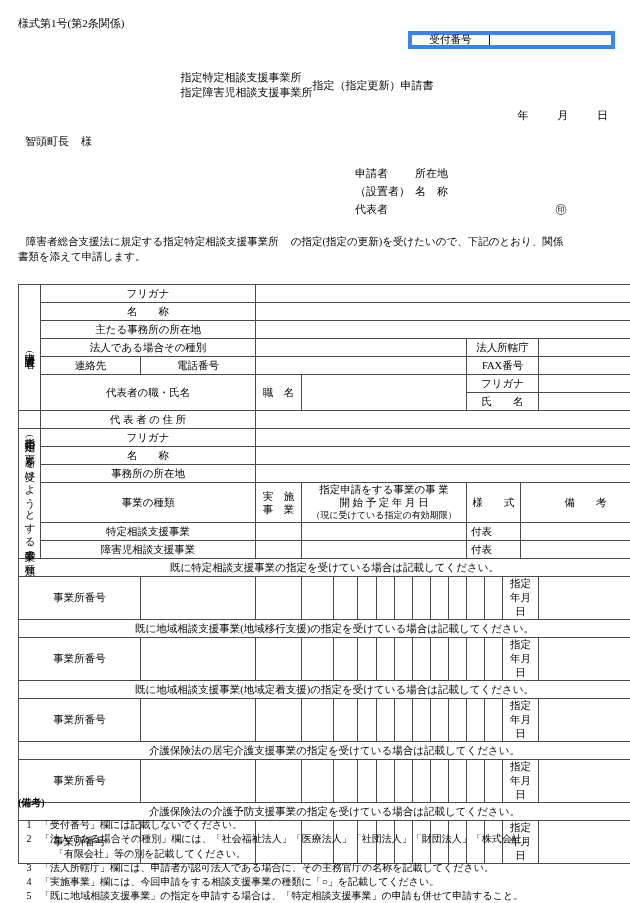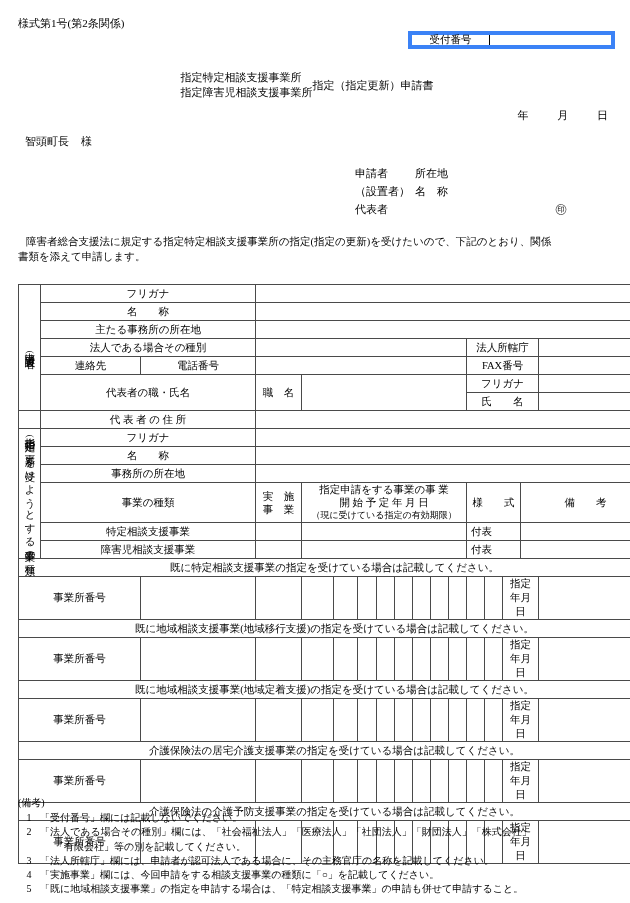--- a/index.html
+++ b/index.html
@@ -115,21 +115,21 @@
     width: 600px;
     font-size: 10.5px;
     line-height: 15px;
   }
   .stmt-top { display: flex; }
   .stmt-stack {
     display: flex;
     flex-direction: column;
     margin-left: 8px;
   }
-  .stmt-tail { margin-left: 0; }
+  .stmt-tail { margin-left: 12px; }
   .stmt-bottom { margin-top: 0px; }
 
   
   table.main {
     position: absolute;
     left: 18px;
     top: 284px;
     width: 594px;
     border-collapse: collapse;
     table-layout: fixed;
@@ -170,21 +170,21 @@
 
   
   .remarks {
     position: absolute;
     left: 18px;
     top: 796px;
     width: 600px;
     font-size: 10px;
     line-height: 14.2px;
   }
-  .remarks .head { margin-bottom: 1px; }
+  .remarks .head { margin-bottom: 8px; font-weight: bold; }
   .rm-item { display: flex; }
   .rm-num { width: 22px; text-align: center; flex: none; }
   .rm-txt { flex: 1; }
   .rm-cont { padding-left: 36px; }
 </style>
 </head>
 <body>
 
 <div class="page">
 

